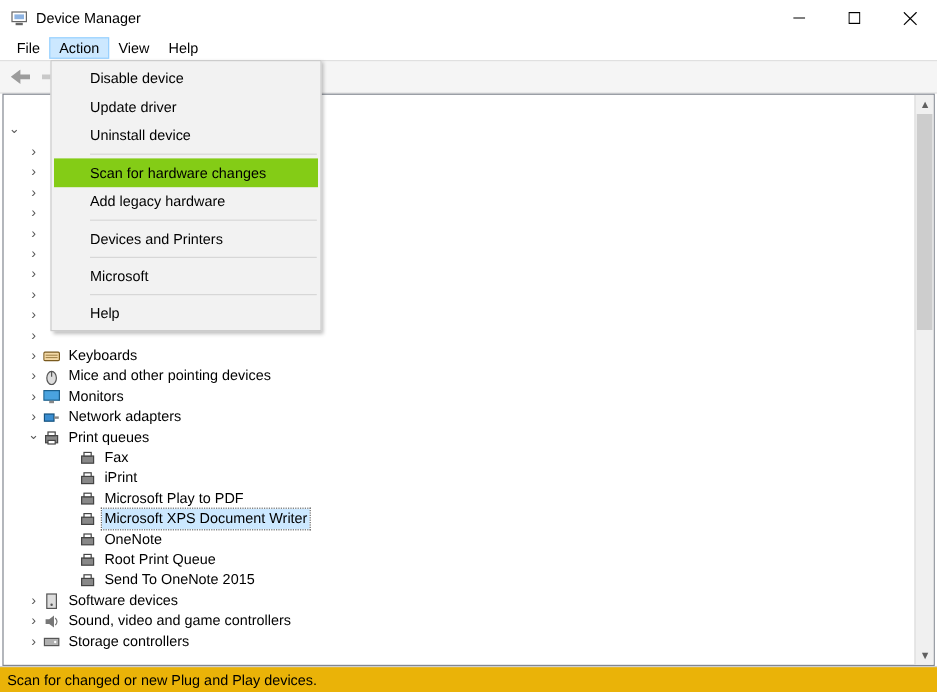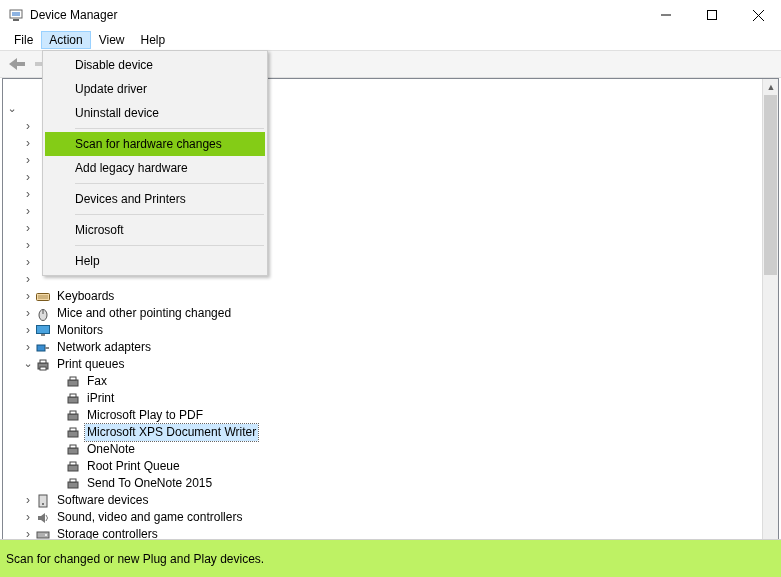--- a/index.html
+++ b/index.html
@@ -114,22 +114,22 @@
     padding: 2px;
     z-index: 100;
   }
   .dd-item {
     height: 24px; display:flex; align-items:center;
     padding-left: 30px; font-size:12px;
   }
   .dd-item.highlight { background:#84cc16; }
   .dd-sep { height:1px; background:#d7d7d7; margin: 3px 1px 3px 30px; }
   .statusbar {
-    position:absolute; left:0; right:0; bottom:0; height:38px;
-    border-top:1px solid #d0d0d0; background:#bef264;
+    position:absolute; left:0; right:0; bottom:0; height:22px;
+    border-top:1px solid #d0d0d0; background:#eab308;
     display:flex; align-items:center; padding:0 6px; font-size:12px;
   }
 
   
   svg { display:block; }
 </style>
 </head>
 <body>
 
 <div class="titlebar">
@@ -248,21 +248,21 @@
     </div>
 
     <div class="node indent1">
       <span class="arrow closed"></span>
       <span class="nicon">
         <svg width="10" height="14">
             <ellipse cx="5" cy="8" rx="4" ry="5.5" fill="#ddd" stroke="#555"></ellipse>
             <line x1="5" y1="2.5" x2="5" y2="7" stroke="#555"></line>
           </svg>
       </span>
-      <span class="node-label">Mice and other pointing changed</span>
+      <span class="node-label">Mice and other pointing devices</span>
     </div>
 
     <div class="node indent1">
       <span class="arrow closed"></span>
       <span class="nicon">
         <svg width="14" height="12">
             <rect x="0.5" y="0.5" width="13" height="8" fill="#4aa3df" stroke="#1b5f8c"></rect>
             <rect x="5" y="9" width="4" height="2" fill="#888"></rect>
           </svg>
       </span>

